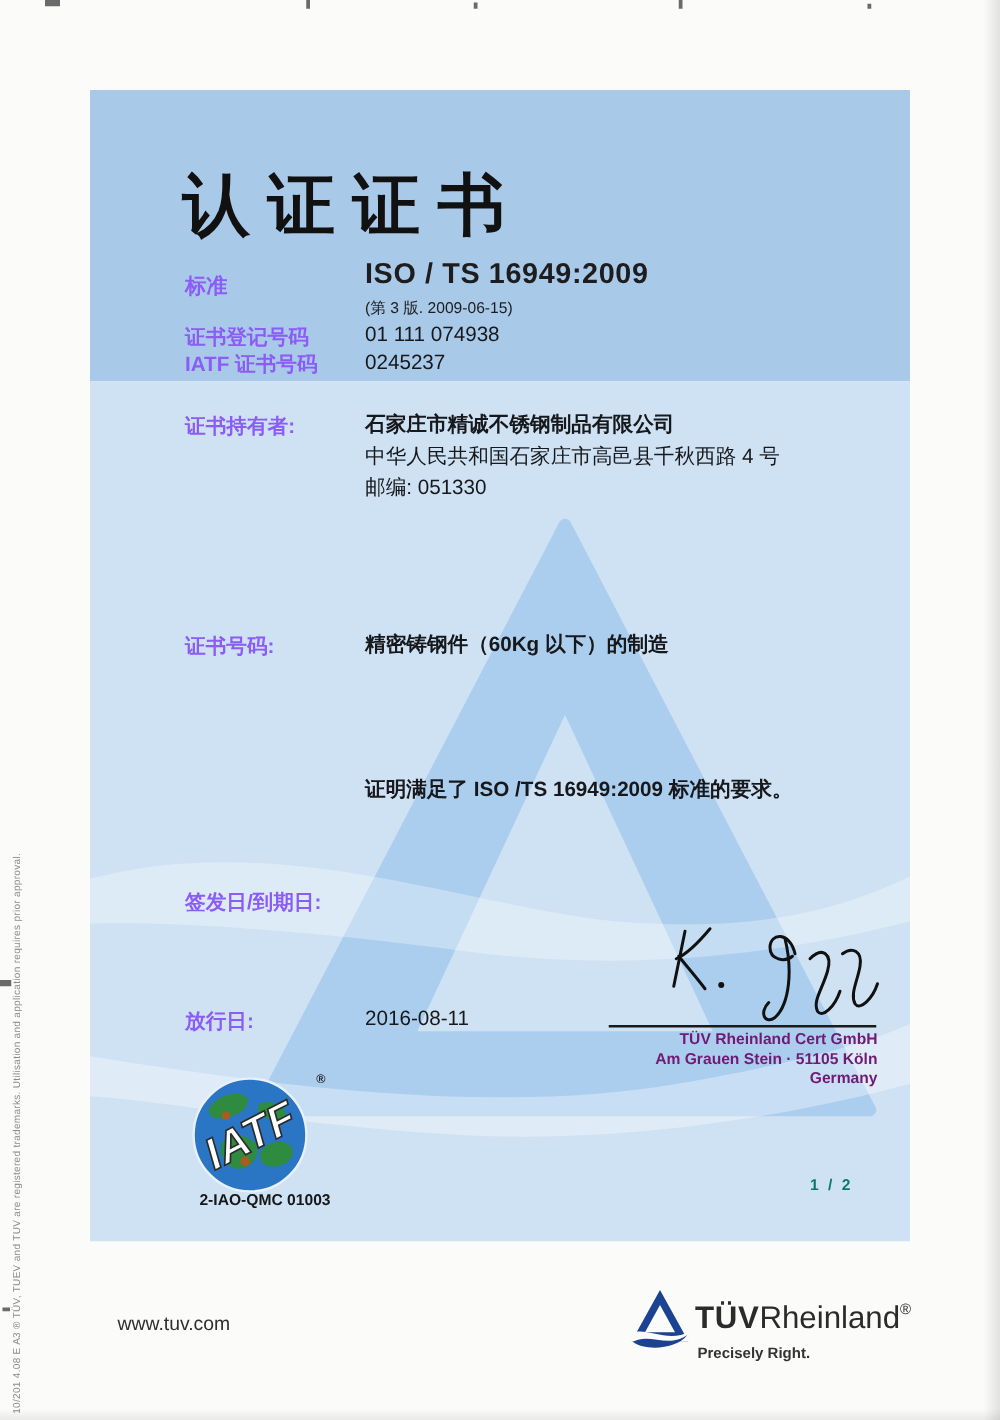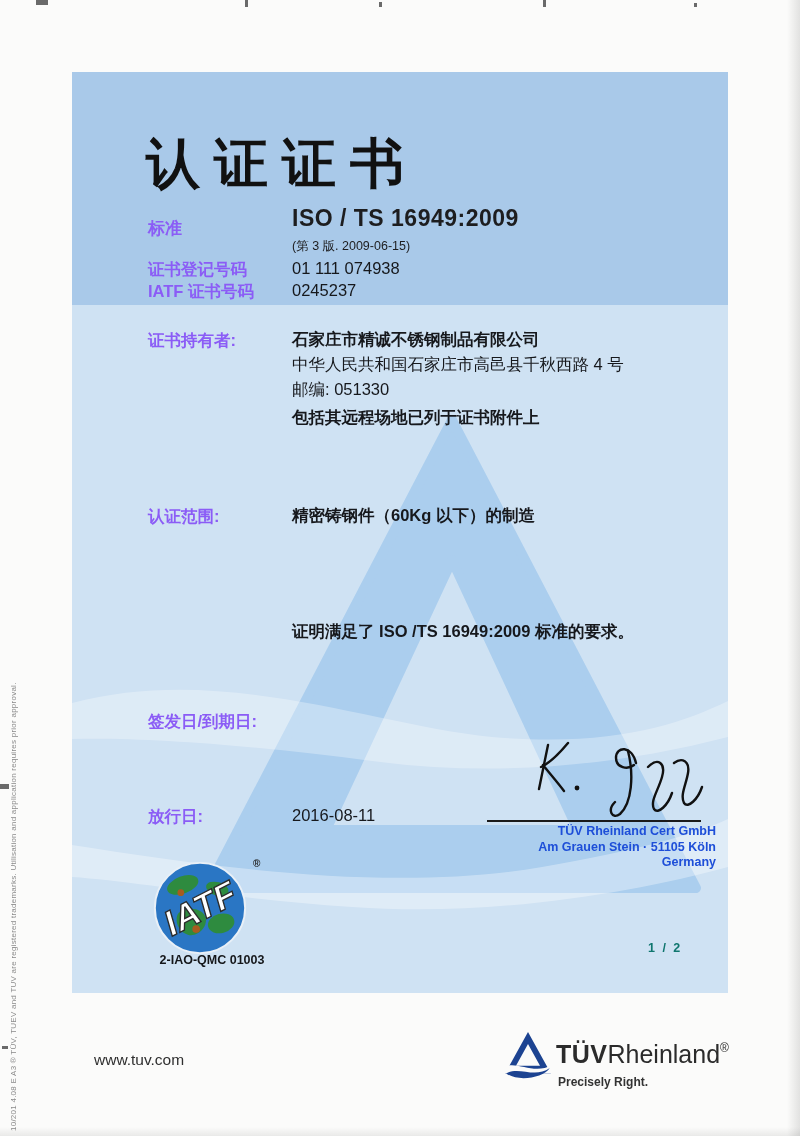--- a/index.html
+++ b/index.html
@@ -42,22 +42,22 @@
   .scope-l { left:148px; top:506px; }
   .scope-v { left:292px; top:505px; font-weight:700; }
   .compliance { left:292px; top:621px; font-weight:600; }
   .validity-l { left:148px; top:711px; }
   .validity-v { left:292px; top:710px; font-weight:600; }
   .release-l { left:148px; top:806px; }
   .release-v { left:292px; top:806px; }
 
   .signature { left:522px; top:733px; }
   .sig-line { left:487px; top:820px; width:214px; border-top:2px solid #1a1a1a; height:0; }
-  .issuer { left:444px; top:824px; width:272px; text-align:right;
-    font-size:12.5px; font-weight:600; line-height:15.5px; color:#1d4ed8; }
+  .issuer { left:430px; top:824px; width:272px; text-align:right;
+    font-size:12.5px; font-weight:600; line-height:15.5px; color:#701a75; }
 
   .iatf-globe { left:152px; top:860px; }
   .iatf-reg { left:253px; top:858px; font-size:10px; font-weight:700; color:#222; }
   .iatf-code { left:126px; top:953px; width:172px; text-align:center;
     font-size:12.5px; font-weight:600; color:#15171a; }
   .page-num { left:648px; top:941px; font-size:12.5px; font-weight:700; letter-spacing:2px; color:#0f766e; }
 
   .website { left:94px; top:1051px; font-size:15.5px; font-weight:500; color:#2f2f2f; }
   .brand { left:556px; top:1040px; font-size:25px; color:#2b2b2b; white-space:nowrap; }
   .brand .tuv { font-weight:800; letter-spacing:.5px; }
@@ -101,22 +101,21 @@
   <div class="abs std-edition">(第 3 版. 2009-06-15)</div>
   <div class="abs lbl row-reg-l cn">证书登记号码</div>
   <div class="abs val row-reg-v">01 111 074938</div>
   <div class="abs lbl row-iatf-l cn">IATF 证书号码</div>
   <div class="abs val row-iatf-v">0245237</div>
 
   <div class="abs lbl holder-l cn">证书持有者:</div>
   <div class="abs val holder-name cn">石家庄市精诚不锈钢制品有限公司</div>
   <div class="abs val holder-addr cn">中华人民共和国石家庄市高邑县千秋西路 4 号</div>
   <div class="abs val holder-post cn">邮编: 051330</div>
-  <div class="abs val remote-note cn">包括其远程场地已列于证书附件上</div>
-  <div class="abs lbl scope-l cn">认证范围:</div>
+  <div class="abs lbl scope-l cn">证书号码:</div>
   <div class="abs val scope-v cn">精密铸钢件（60Kg 以下）的制造</div>
   <div class="abs val compliance cn">证明满足了 ISO /TS 16949:2009 标准的要求。</div>
   <div class="abs lbl validity-l cn">签发日/到期日:</div>
   <div class="abs lbl release-l cn">放行日:</div>
   <div class="abs val release-v">2016-08-11</div>
 
   <svg class="abs signature" width="190" height="88" viewBox="0 0 190 88" fill="none" stroke="#111" stroke-width="2.4" stroke-linecap="round">
     <path d="M26,12 C23,26 20,42 17,56"></path>
     <path d="M46,10 C36,22 28,30 19,34 M21,32 C29,42 36,50 42,58"></path>
     <circle cx="55" cy="55" r="2.4" fill="#111" stroke="none"></circle>

